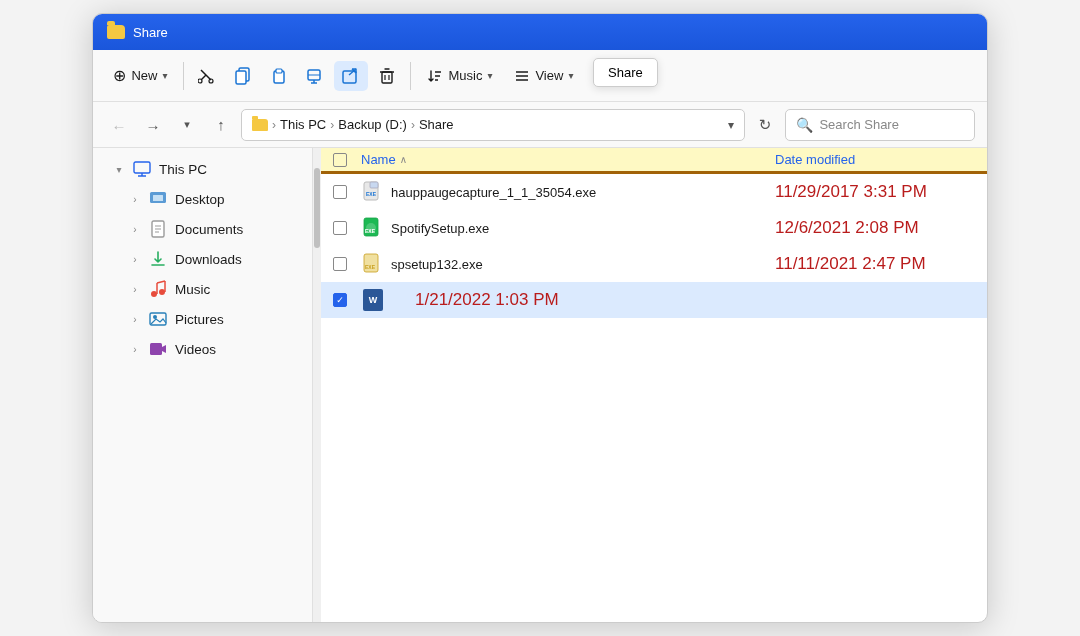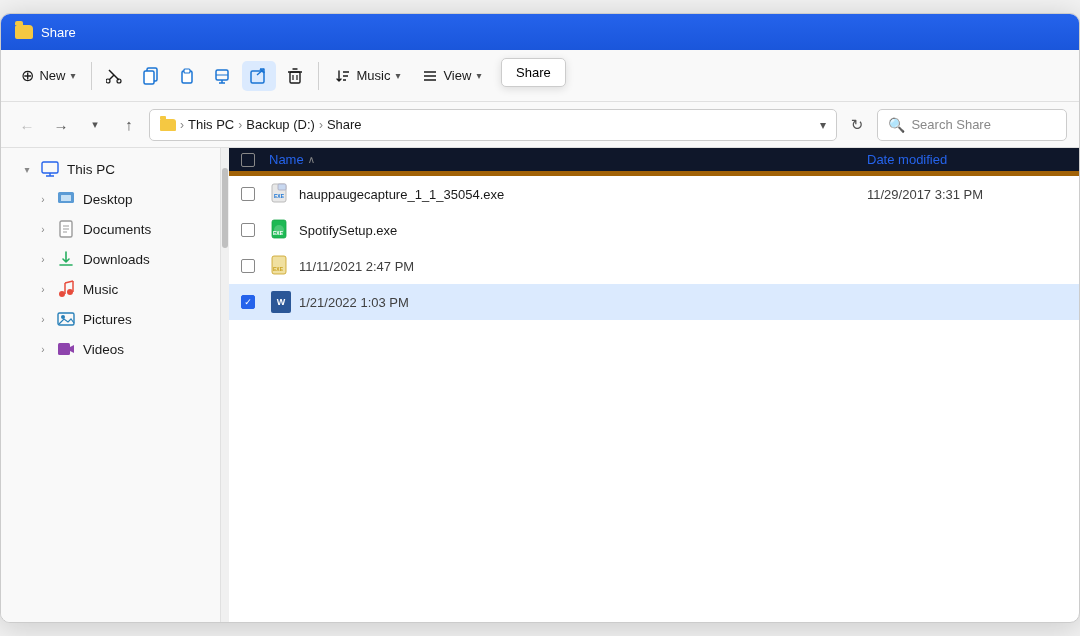--- a/index.html
+++ b/index.html
@@ -8,21 +8,21 @@
       font-size: 14px;
       background: #f3f3f3;
       display: flex;
       justify-content: center;
       align-items: center;
       width: 1080px;
       height: 636px;
       overflow: hidden;
     }
     .window {
-      width: 1080px;
+      width: 896px;
       height: 610px;
       background: #fff;
       border-radius: 10px;
       box-shadow: 0 4px 32px rgba(0,0,0,0.18);
       overflow: hidden;
       display: flex;
       flex-direction: column;
       border: 1px solid #ccc;
     }
     
@@ -291,22 +291,22 @@
     .file-table-wrapper {
       flex: 1;
       overflow: hidden;
       display: flex;
       flex-direction: column;
     }
     .file-table-header {
       display: flex;
       align-items: center;
       padding: 4px 12px;
-      border-bottom: 5px solid #a16207;
-      background: #0f172a;
+      border-bottom: 3px solid #a16207;
+      background: #fef9c3;
     }
     .sort-indicator {
       font-size: 10px;
       color: #888;
       margin-left: 4px;
     }
     .col-check {
       width: 28px;
       flex-shrink: 0;
     }
@@ -366,23 +366,24 @@
       justify-content: center;
       flex-shrink: 0;
     }
     .file-name {
       flex: 1;
       font-size: 13px;
       color: #1a1a1a;
     }
     .file-date {
       width: 200px;
-      font-size: 13px;
-      color: #404040;
-      flex-shrink: 0;
+      font-size: 17px;
+      color: #b91c1c;
+      flex-shrink: 0;
+      margin-left: 24px;
     }
     .docx-icon {
       width: 20px;
       height: 22px;
       background: #2b5797;
       border-radius: 2px;
       display: flex;
       align-items: center;
       justify-content: center;
       color: #fff;
@@ -666,32 +667,34 @@
               <div class="checkbox"></div>
             </div>
             <div class="file-icon-cell">
               <svg width="22" height="22" viewBox="0 0 22 22">
                 <rect x="2" y="1" width="14" height="18" rx="2" fill="#1db954" stroke="#17a348" stroke-width="0.8"></rect>
                 <circle cx="9" cy="11" r="5" fill="#fff" opacity="0.2"></circle>
                 <text x="3" y="16" font-size="5" fill="#fff" font-weight="bold">EXE</text>
               </svg>
             </div>
             <div class="file-name">SpotifySetup.exe</div>
+            <div class="file-date">12/6/2021 2:08 PM</div>
           </div>
 
           <div class="file-row">
             <div class="file-check">
               <div class="checkbox"></div>
             </div>
             <div class="file-icon-cell">
               <svg width="22" height="22" viewBox="0 0 22 22">
                 <rect x="2" y="1" width="14" height="18" rx="2" fill="#f0e0a0" stroke="#c8a020" stroke-width="0.8"></rect>
                 <text x="3" y="16" font-size="5" fill="#c8a020" font-weight="bold">EXE</text>
               </svg>
             </div>
+            <div class="file-name">spsetup132.exe</div>
             <div class="file-date">11/11/2021 2:47 PM</div>
           </div>
 
           <div class="file-row selected">
             <div class="file-check">
               <div class="checkbox checked"></div>
             </div>
             <div class="file-icon-cell">
               <div class="docx-icon">W</div>
             </div>

